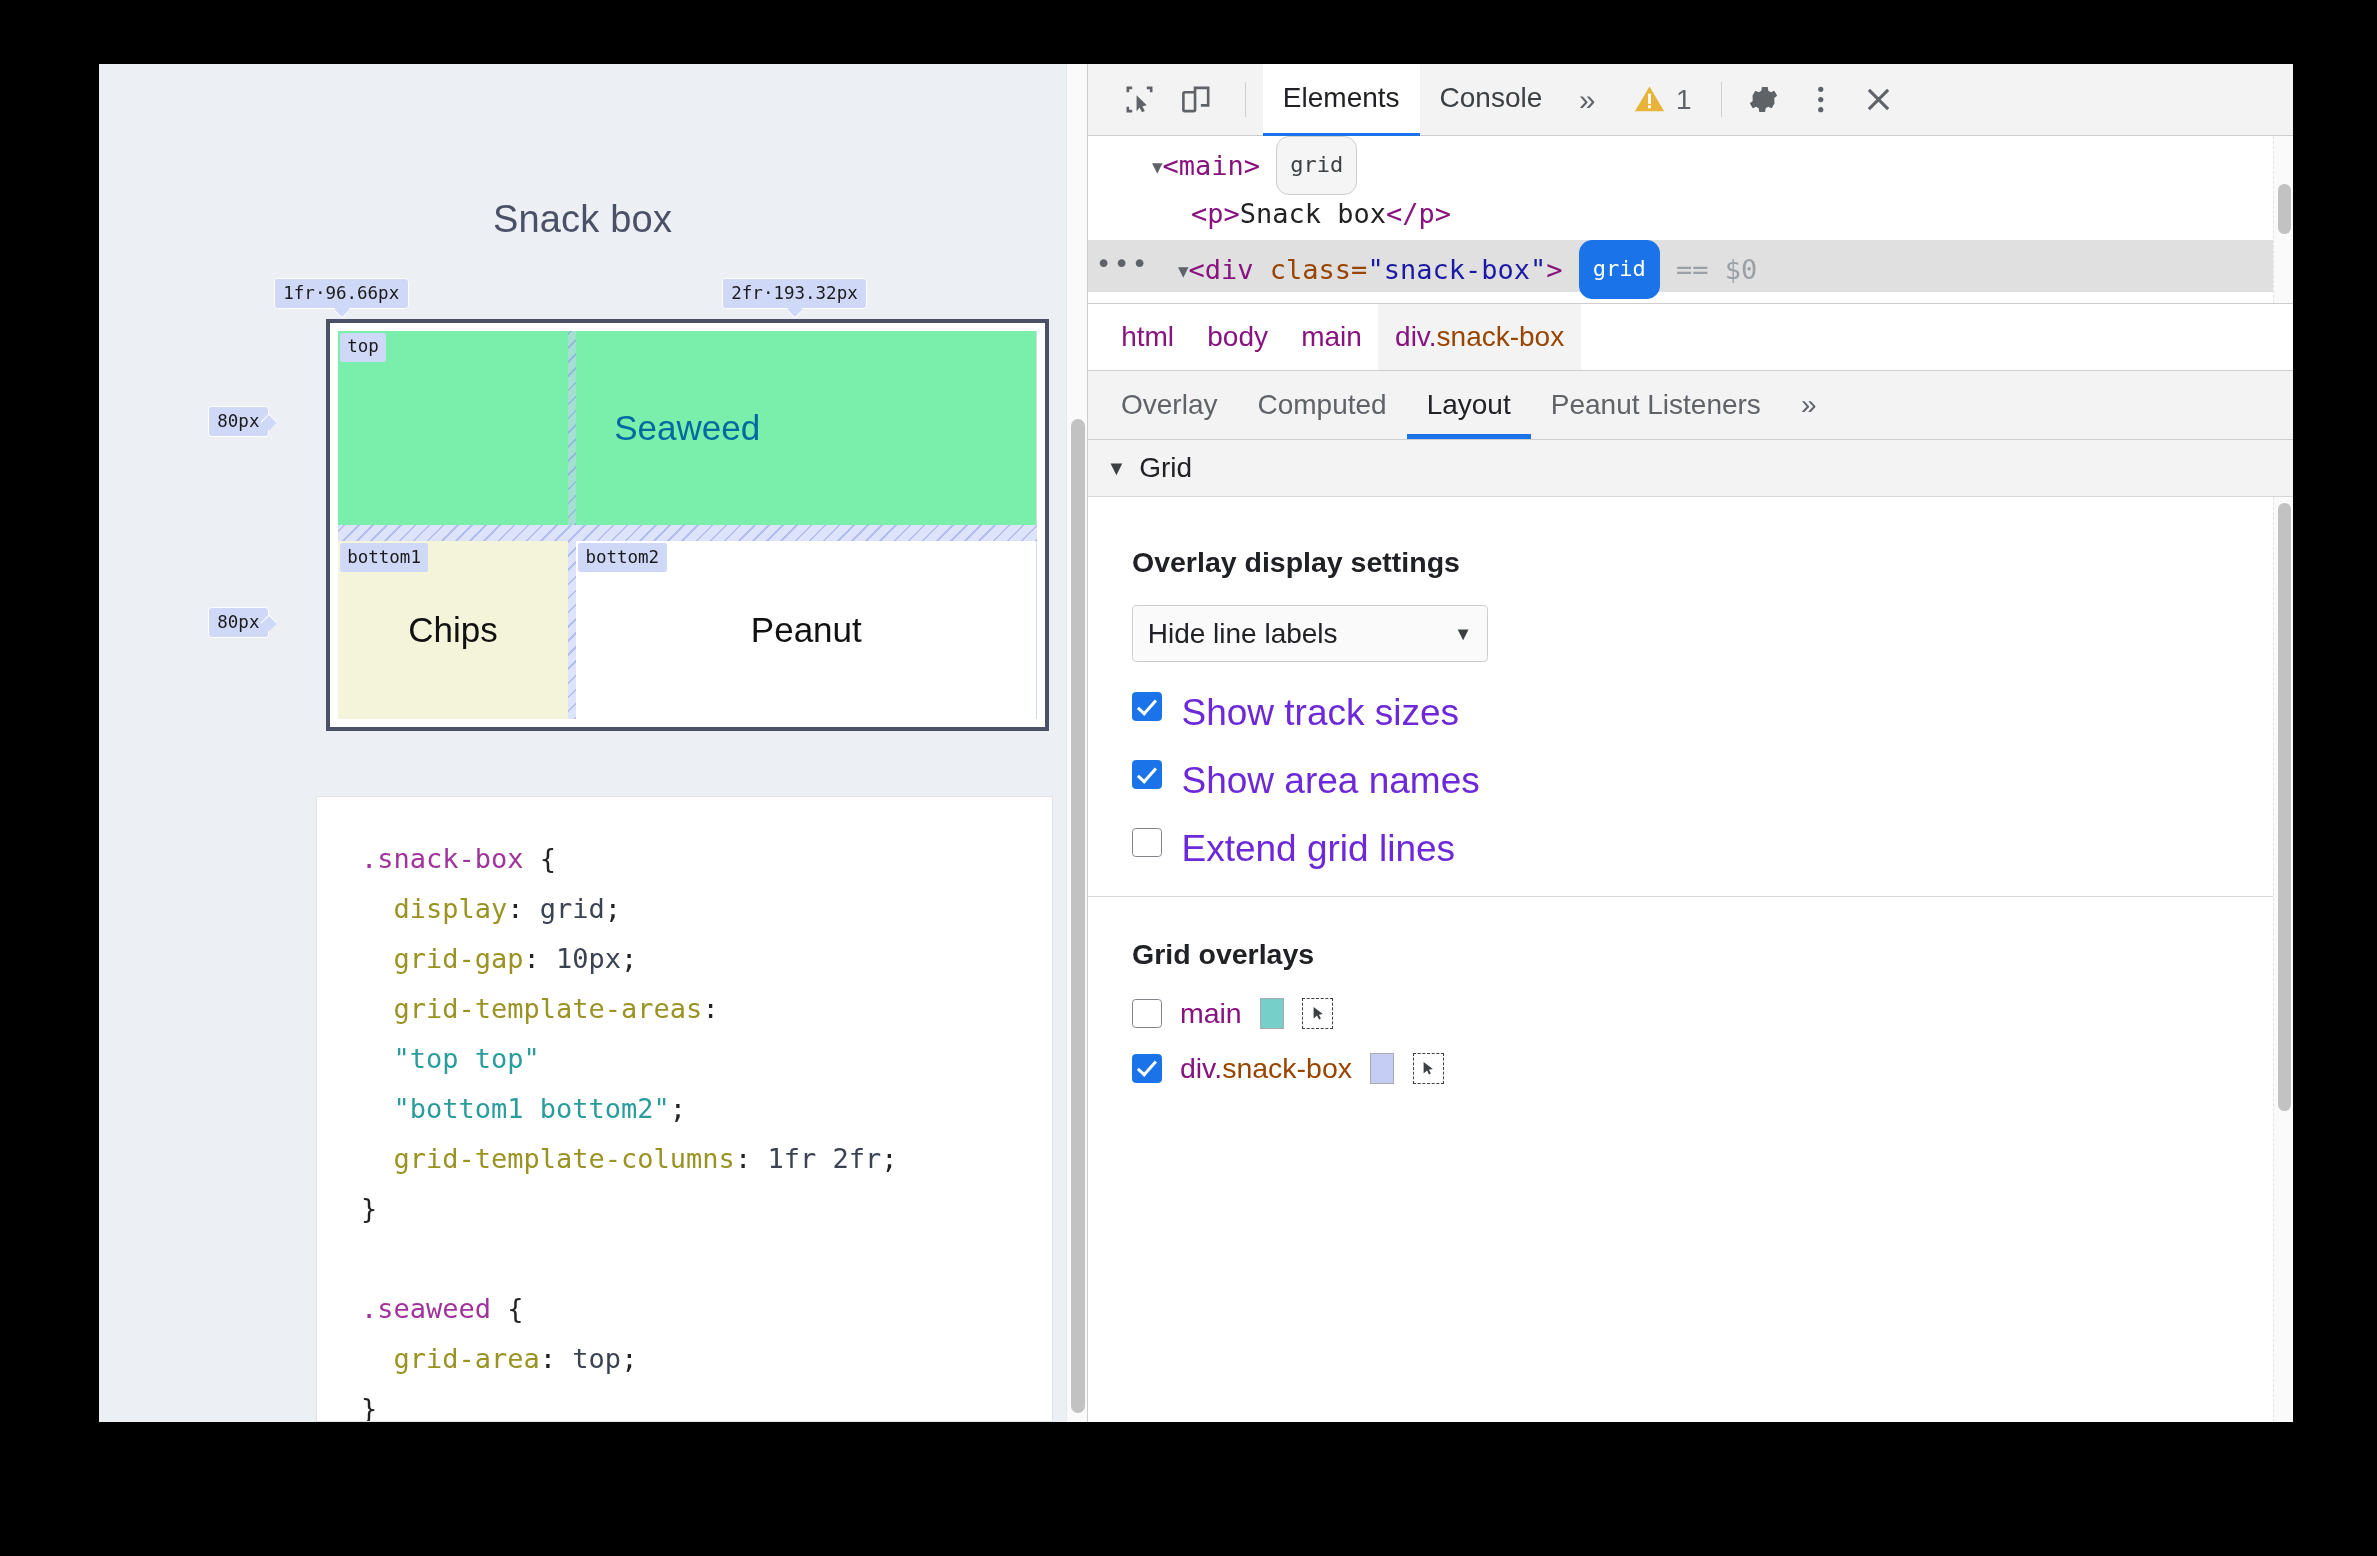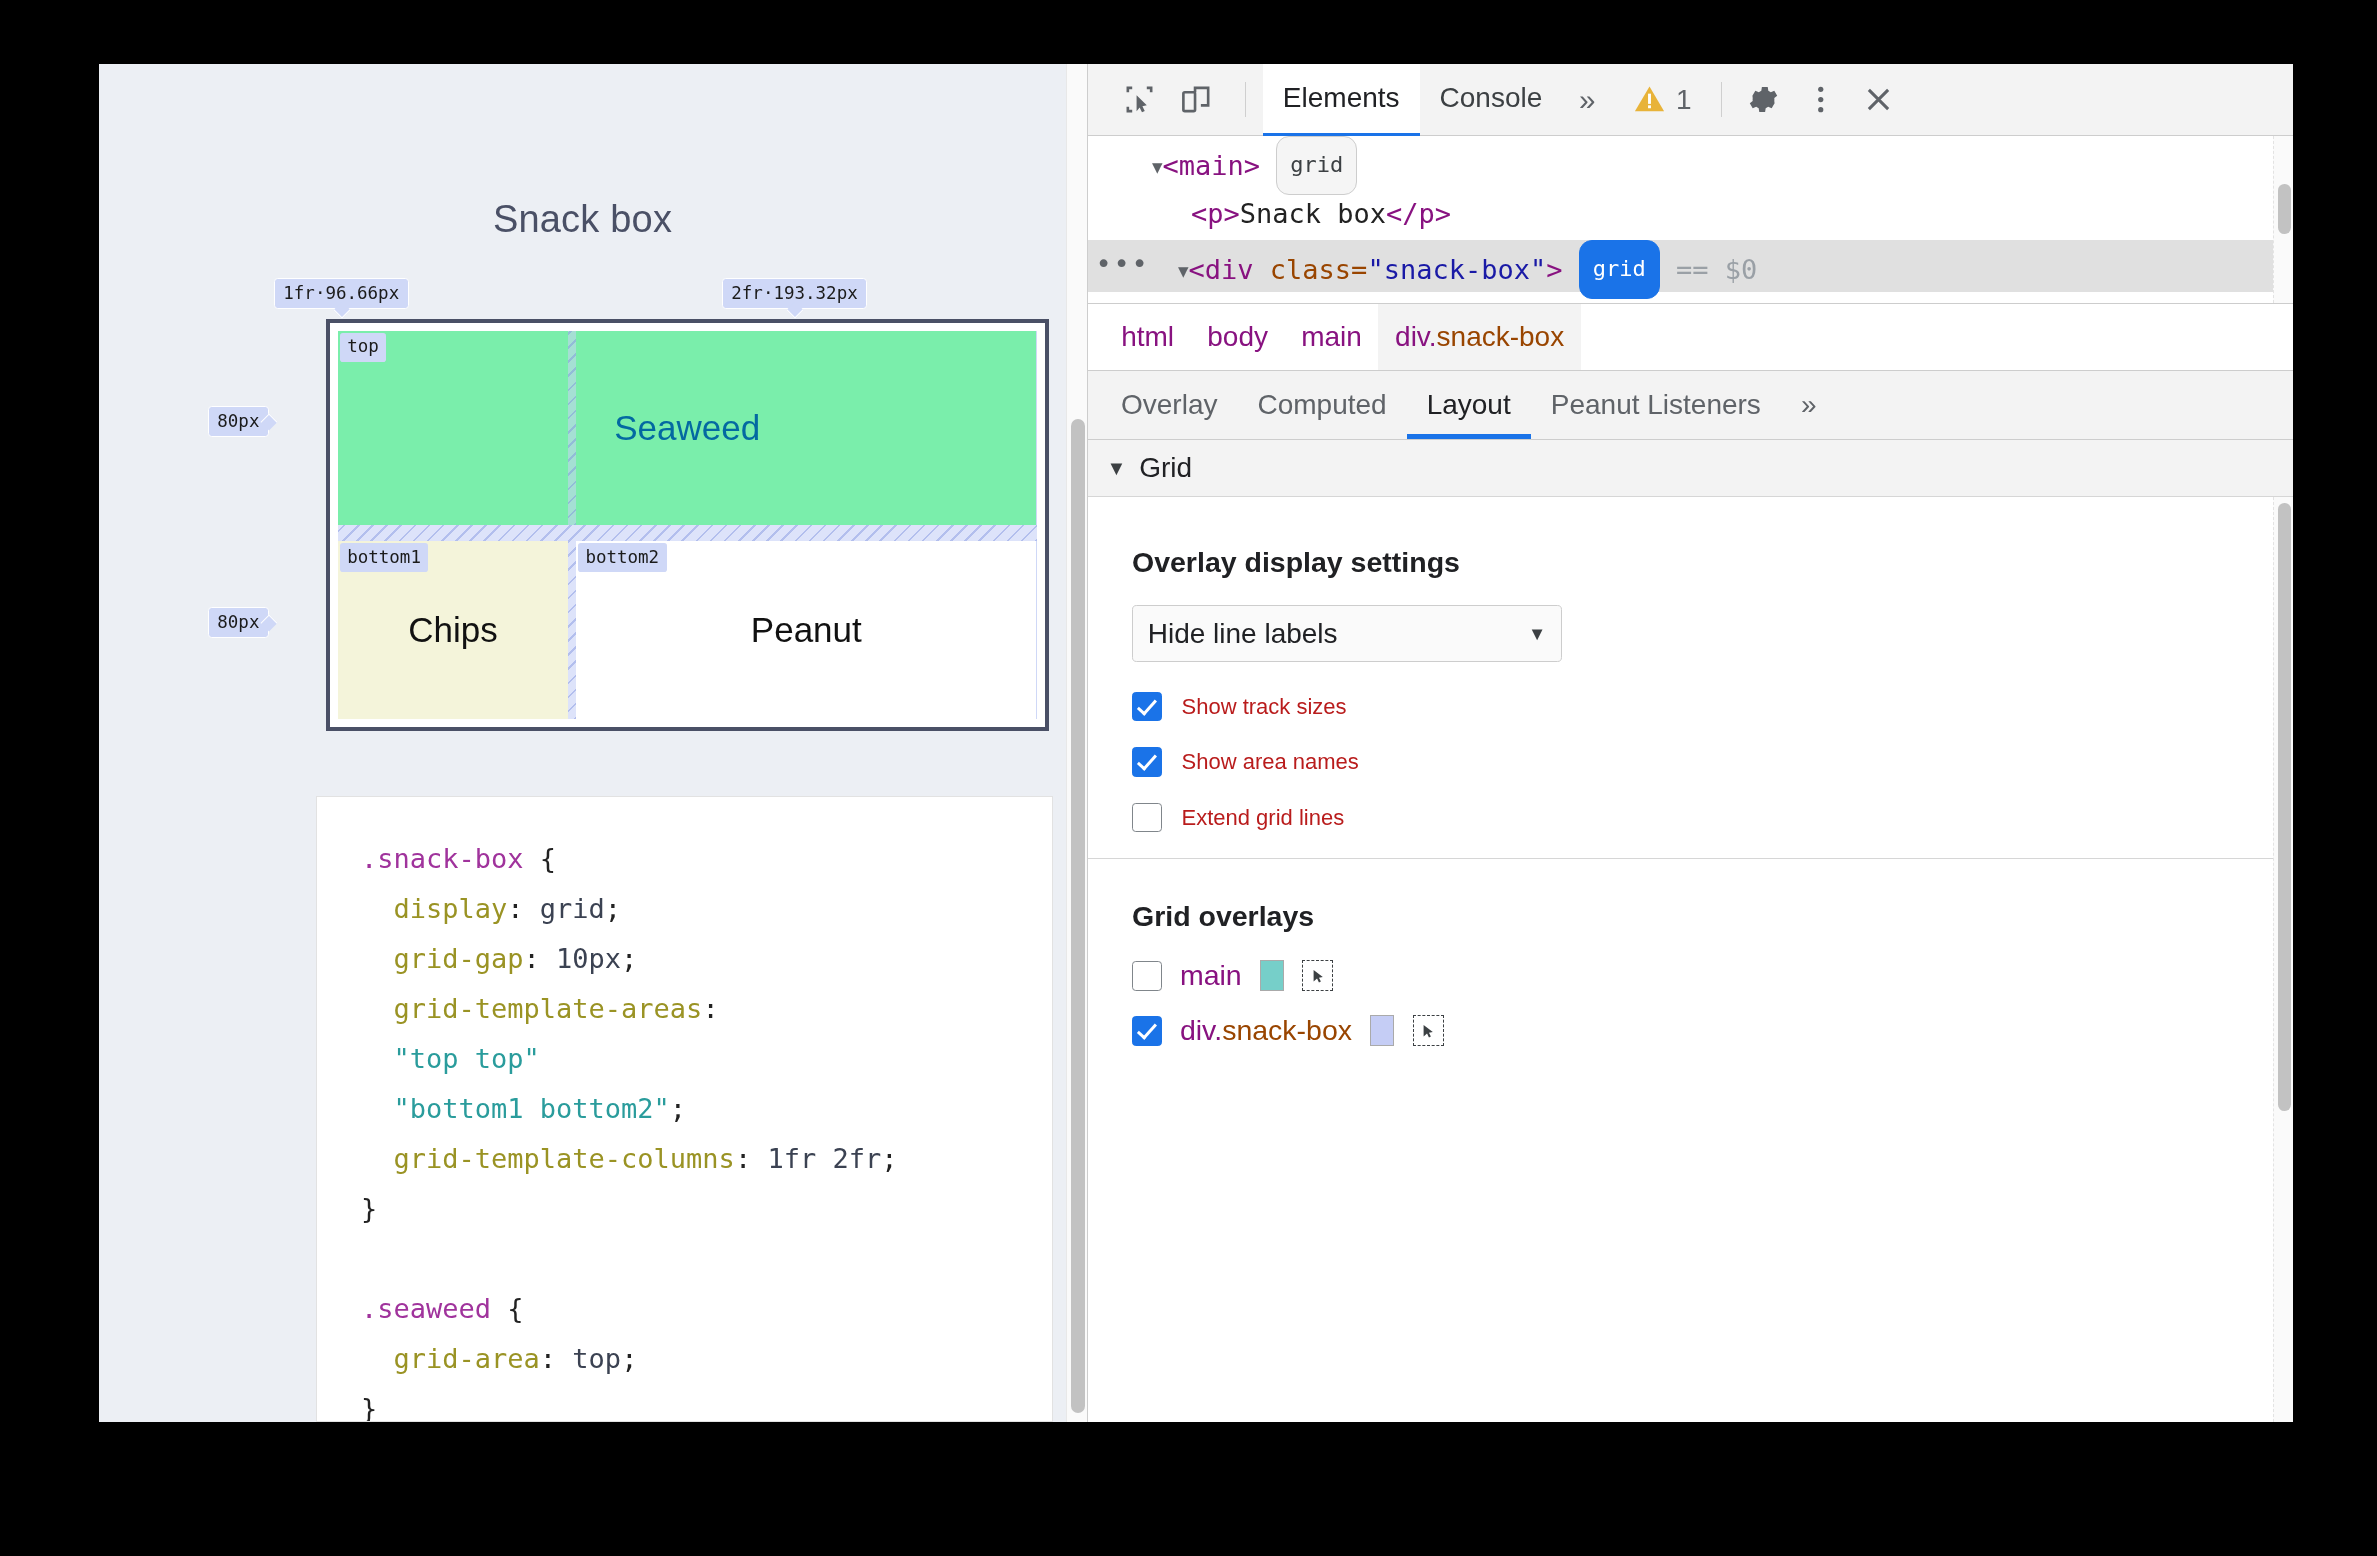--- a/index.html
+++ b/index.html
@@ -333,36 +333,36 @@
     position: relative;
     background: #fff;
     overflow: hidden;
   }
   #grid-body-inner { padding: 31px 12px 0 44px; }
   .sec-title {
     font-size: 28.5px; font-weight: bold; color: #202124;
     margin: 18.4px 0 26px;
   }
   .select-box {
-    width: 430px; height: 57px;
+    width: 356px; height: 57px;
     border: 0.9px solid #cdcdcd; border-radius: 4.6px;
     background: #fafafa;
     display: flex; align-items: center;
     padding: 0 14.7px;
     font-size: 28px; color: #202124;
     position: relative;
     margin-bottom: 29.5px;
   }
   .select-box .arrow {
     margin-left: auto; font-size: 18.4px; color: #3c4043;
   }
   .chk-row {
-    display: flex; align-items: center; gap: 20px;
+    display: flex; gap: 20px;
     margin-bottom: 26px;
-    font-size: 22px; color: #b91c1c;
+    font-size: 37px; color: #6d28d9;
   }
   .chk {
     width: 29.5px; height: 29.5px;
     border: 1.8px solid #80868b; border-radius: 3.7px;
     background: #fff; flex: 0 0 29.5px;
     position: relative;
   }
   .chk.on { background: #1a73e8; border-color: #1a73e8; }
   .chk.on::after {
     content: "";

